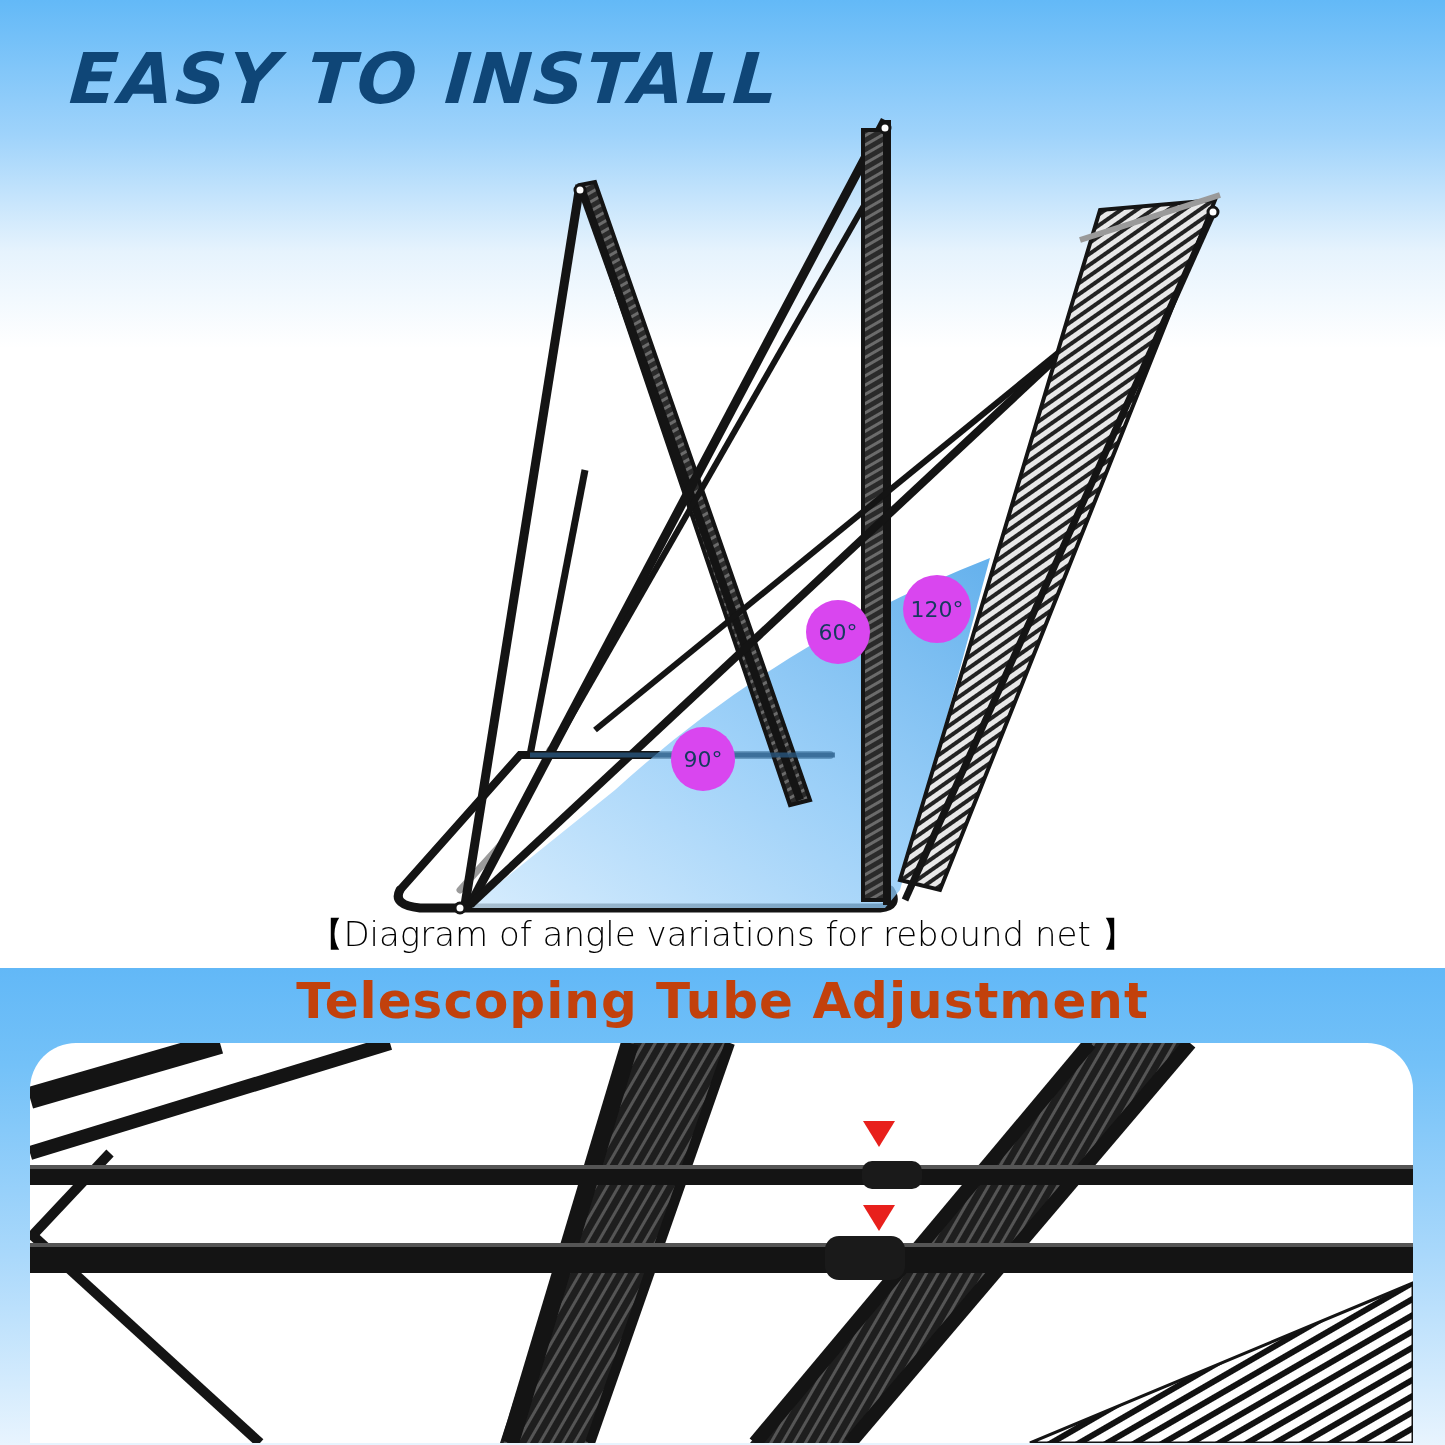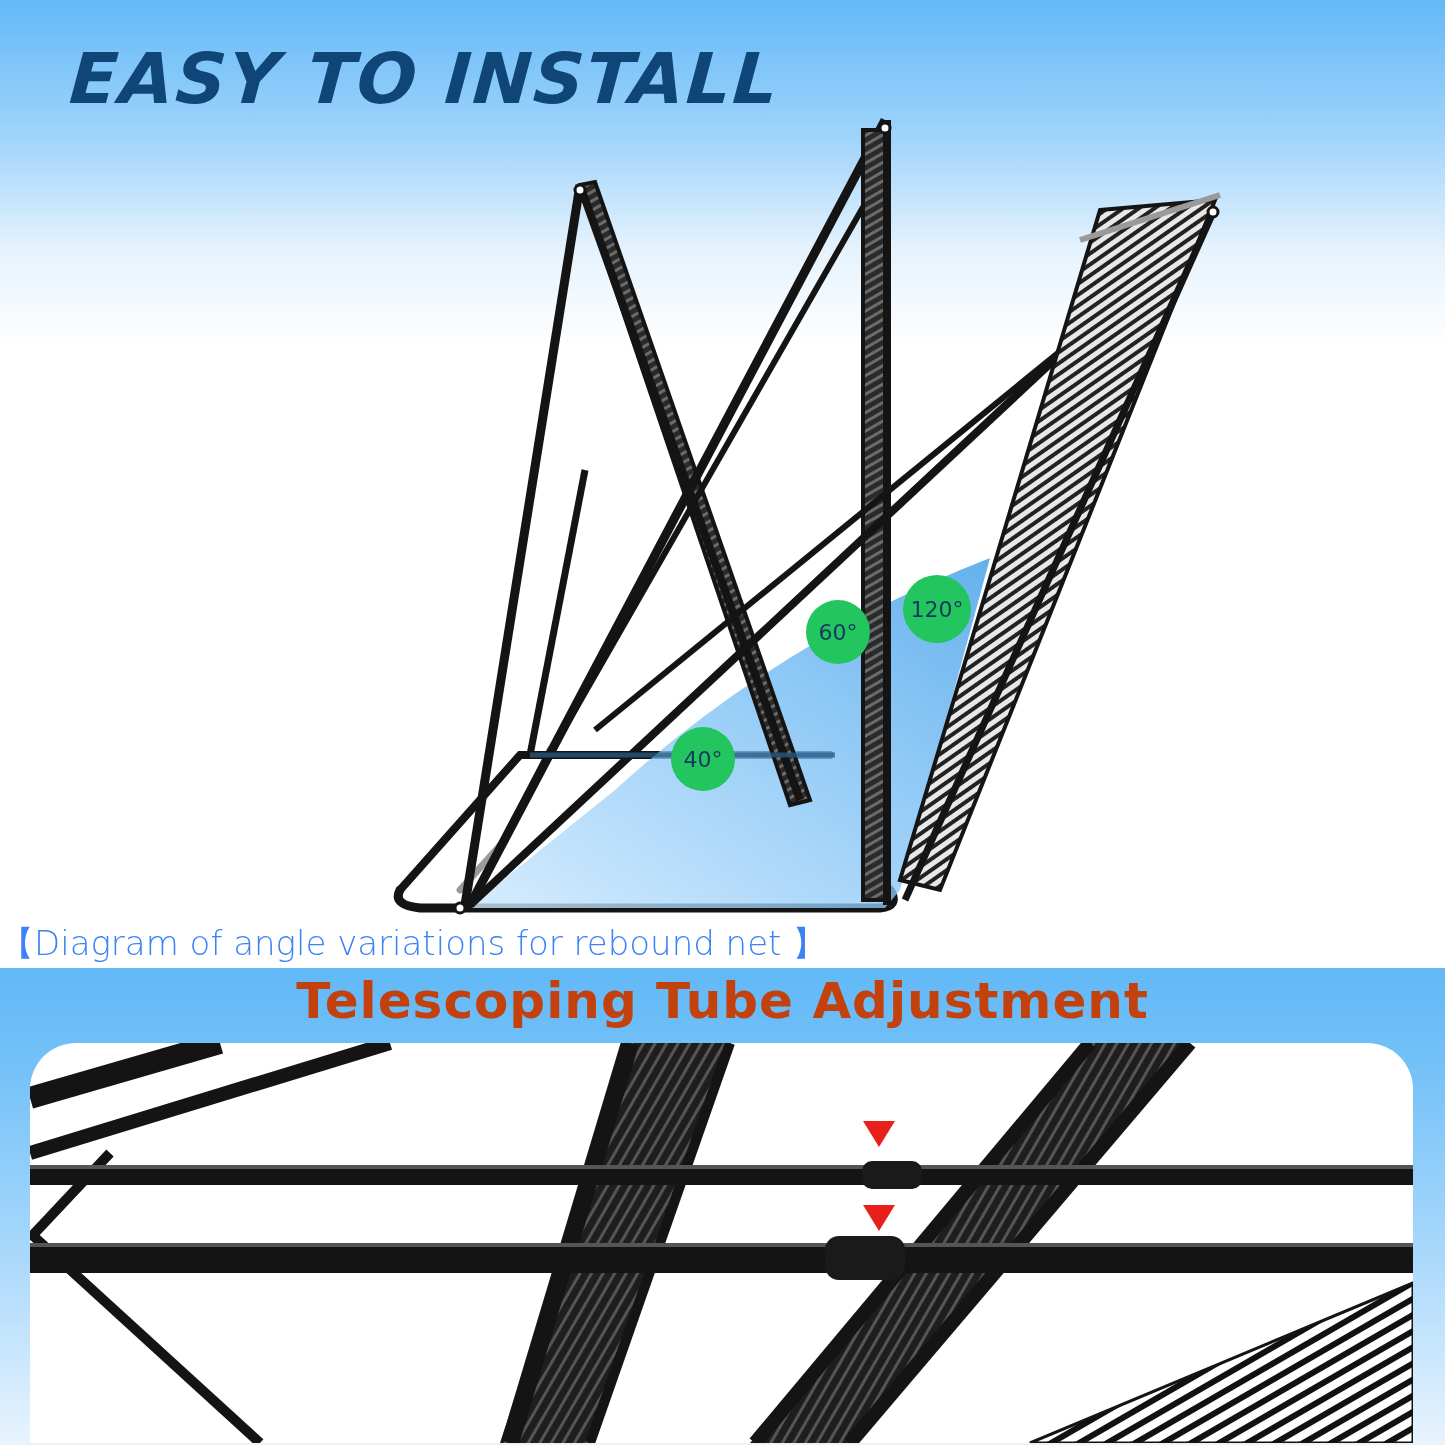--- a/index.html
+++ b/index.html
@@ -4,30 +4,30 @@
 <style>
   html, body { margin:0; padding:0; }
   body { width:1445px; height:1445px; position:relative; overflow:hidden;
          font-family:"Liberation Sans", sans-serif; background:#fff; }
   .top-bg { position:absolute; left:0; top:0; width:1445px; height:968px;
             background:linear-gradient(180deg,#63b9f7 0%,#9fd3fb 14%,#e6f3fd 26%,#ffffff 36%,#ffffff 100%); }
   .title { position:absolute; left:70px; top:38px; font-size:70px; font-weight:900;
            font-style:italic; color:#0f4677; letter-spacing:2px; transform:skewX(-4deg);
            font-family:"DejaVu Sans", sans-serif; }
   .diagram { position:absolute; left:380px; top:100px; width:880px; height:820px; }
-  .caption { position:absolute; left:0; width:1445px; top:912px; 
-             font-size:34px; color:#3b82f6; font-family:"DejaVu Sans", sans-serif; font-weight:300;margin-top:9px; }
+  .caption { position:absolute; left:0; width:1445px; top:912px; text-align:center;
+             font-size:34px; color:#000000; font-family:"DejaVu Sans", sans-serif; font-weight:300; }
   .lower-bg { position:absolute; left:0; top:968px; width:1445px; height:477px;
               background:linear-gradient(180deg,#62b8f7 0%,#73c1f8 20%,#a9d8fb 60%,#e8f4fe 100%); }
   .subtitle { position:absolute; left:0; width:1445px; top:972px; text-align:center;
               font-size:50px; font-weight:bold; color:#c2410c; font-family:"DejaVu Sans", sans-serif;
               letter-spacing:1px; }
   .detail-card { position:absolute; left:30px; top:1043px; width:1383px; height:400px;
                  background:#fff; border-radius:46px 46px 0 0; overflow:hidden; }
-  .angle-badge { position:absolute; width:64px; height:64px; border-radius:50%; background:#22c55e;
+  .angle-badge { position:absolute; width:64px; height:64px; border-radius:50%; background:#d946ef;
                  display:flex; align-items:center; justify-content:center; font-size:22px;
                  color:#163a5e; font-family:"DejaVu Sans", sans-serif; }
 </style>
 </head>
 <body>
 
 <div class="top-bg"></div>
 <div class="title">EASY TO INSTALL</div>
 
 <svg class="diagram" viewBox="0 0 880 820">
@@ -78,21 +78,21 @@
     <polygon points="720,110 835,100 560,790 520,780" fill="url(#meshLight)" stroke="#141414" stroke-width="4"></polygon>
     <line x1="835" y1="108" x2="525" y2="800" stroke="#141414" stroke-width="7"></line>
     <line x1="700" y1="140" x2="840" y2="95" stroke="#9a9a9a" stroke-width="6"></line>
     <circle cx="833" cy="112" r="5" fill="#fff" stroke="#141414" stroke-width="3"></circle>
   </g>
 
   <line x1="150" y1="655" x2="455" y2="655" stroke="#2b5f8c" stroke-width="5" opacity="0.7"></line>
   <circle cx="80" cy="808" r="5" fill="#fff" stroke="#141414" stroke-width="3"></circle>
 </svg>
 
-<div class="angle-badge" style="left:671px;top:727px;">40°</div>
+<div class="angle-badge" style="left:671px;top:727px;">90°</div>
 <div class="angle-badge" style="left:806px;top:600px;">60°</div>
 <div class="angle-badge" style="left:903px;top:575px;width:68px;height:68px;">120°</div>
 
 <div class="caption">【Diagram of angle variations for rebound net 】</div>
 
 <div class="lower-bg"></div>
 <div class="subtitle">Telescoping Tube Adjustment</div>
 
 <div class="detail-card">
   <svg width="1383" height="400" viewBox="0 0 1383 400">

